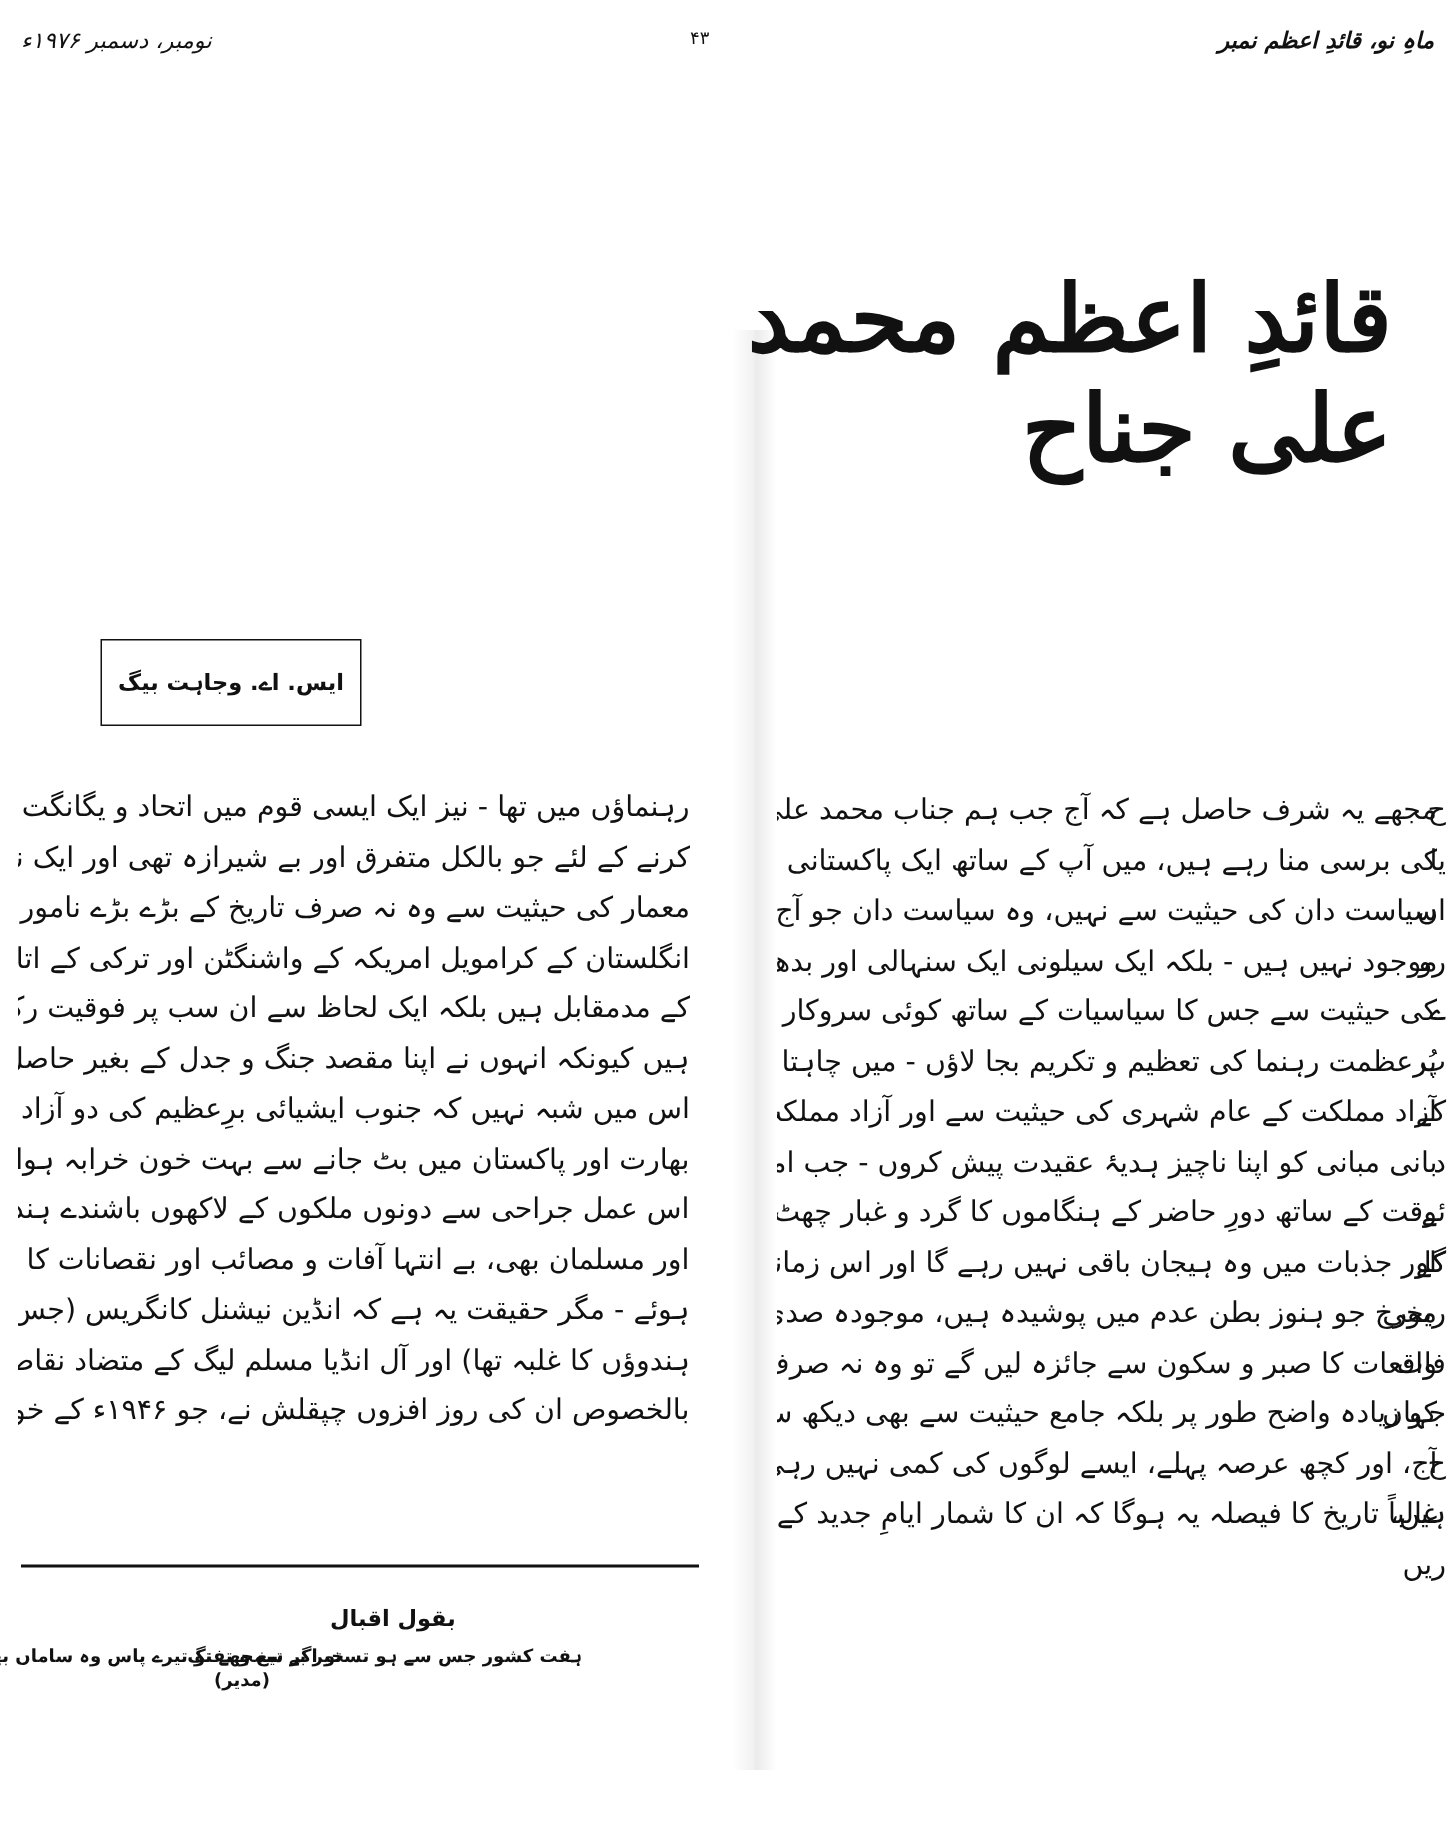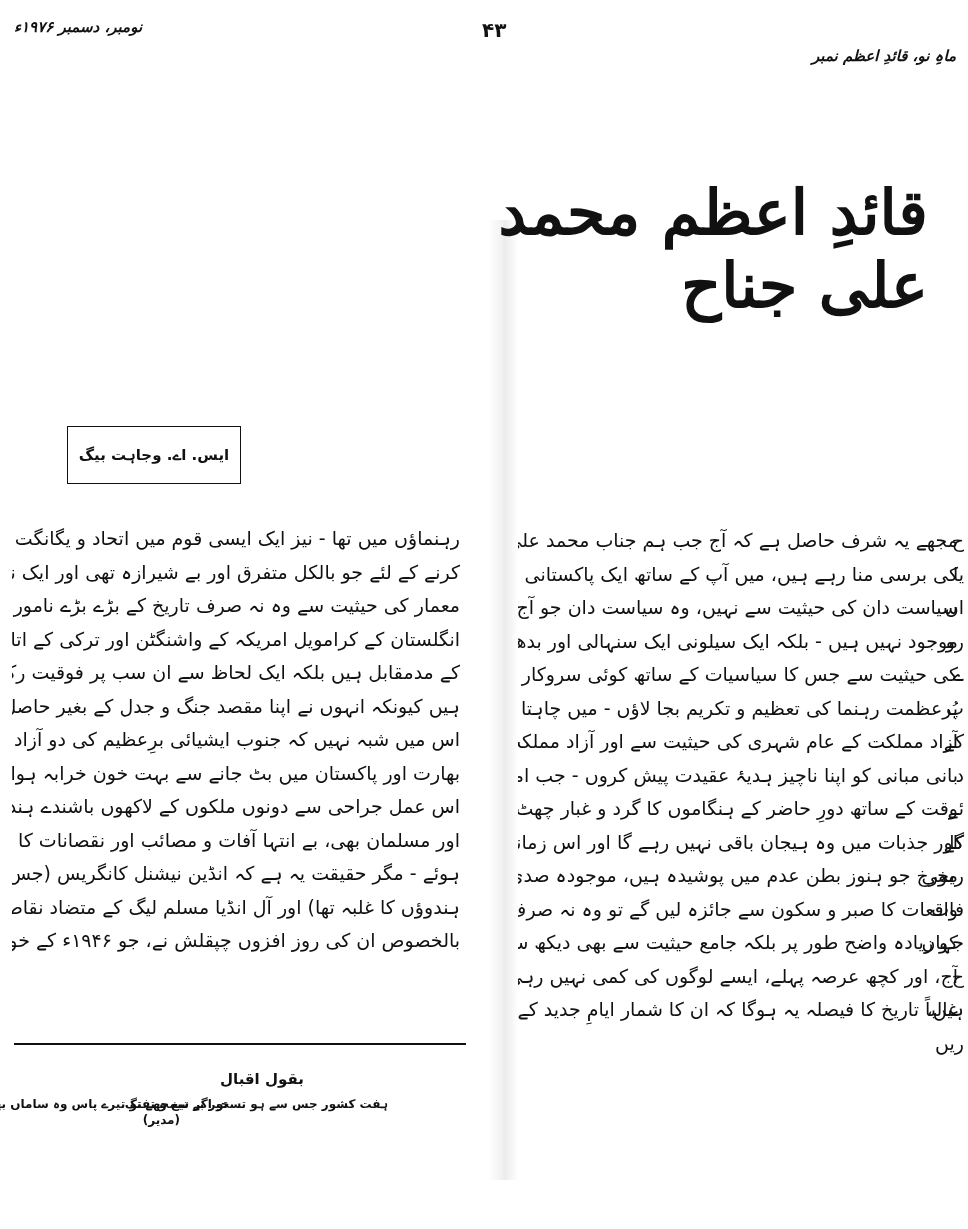--- a/index.html
+++ b/index.html
@@ -1,22 +1,22 @@
 <!DOCTYPE html>
 <html><head>
 <meta charset="utf-8">
 <style>
   html, body { margin: 0; padding: 0; background: #ffffff; }
   body { width: 968px; height: 1229px; position: relative; overflow: hidden;
          font-family: "DejaVu Sans", sans-serif; color: #111; }
   .abs { position: absolute; }
   .rtl { direction: rtl; unicode-bidi: embed; }
-  #hdr-left { left: 14px; top: 18px; font-size: 15px; font-weight: bold; font-style: italic; }
-  #hdr-center { left: 482px; top: 18px; font-size: 20px; font-weight: bold; }
-  #hdr-right { right: 12px; top: 18px; font-size: 15px; font-weight: bold; font-style: italic; margin-top: 29px; }
+  #hdr-left { left: 14px; top: 18px; font-size: 15px; font-weight: normal; font-style: italic; }
+  #hdr-center { left: 460px; top: 18px; font-size: 12px; font-weight: normal; }
+  #hdr-right { right: 12px; top: 18px; font-size: 15px; font-weight: bold; font-style: italic; }
   #title { right: 40px; top: 176px; width: 500px; text-align: right; font-size: 62px; font-weight: bold;
            font-family: "DejaVu Serif", serif; letter-spacing: -2px; }
   #fold { left: 488px; top: 220px; width: 30px; height: 960px;
           background: linear-gradient(90deg, rgba(0,0,0,0) 0%, rgba(0,0,0,0.05) 45%, rgba(0,0,0,0.08) 55%, rgba(0,0,0,0) 100%); }
   #author-box { left: 67px; top: 426px; width: 174px; height: 58px; border: 1.5px solid #111; box-sizing: border-box;
                 display: flex; align-items: center; justify-content: center; }
   #author-box span { font-size: 15px; font-weight: bold; }
   .col { position: absolute; font-size: 19px; line-height: 33.5px; text-align: justify; text-align-last: justify; }
   .col .line { display: block; white-space: nowrap; overflow: hidden; height: 33.5px; }
   #col-left { left: 12px; top: 522px; width: 448px; }

